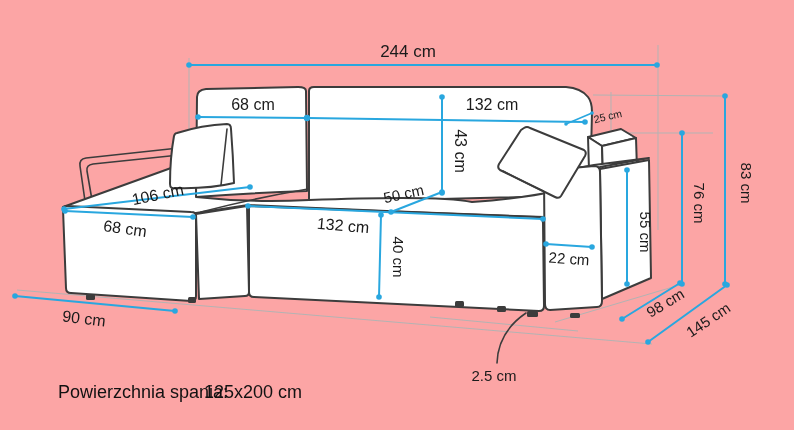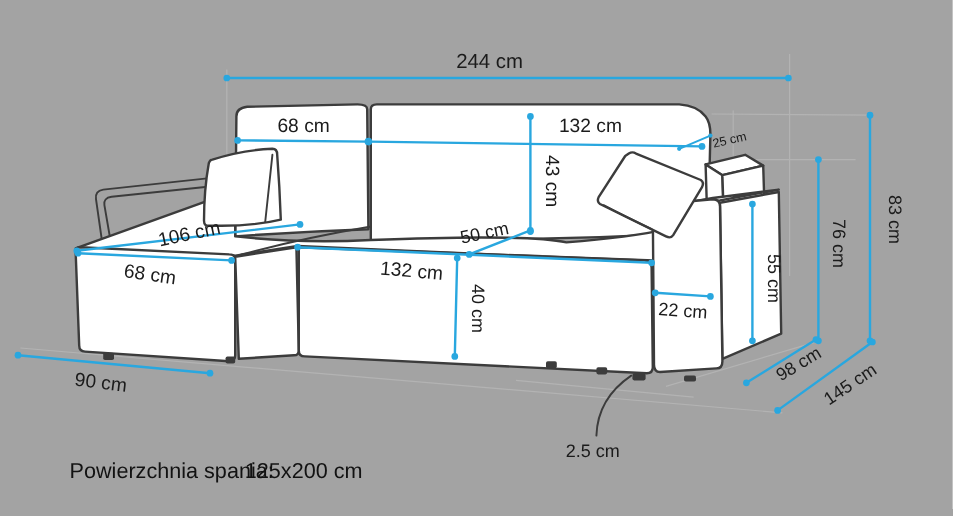--- a/index.html
+++ b/index.html
@@ -1,16 +1,16 @@
 <!DOCTYPE html>
 <html><head>
 <meta charset="utf-8">
 <style>
   html,body{margin:0;padding:0;background:#ffffff;}
-  .stage{position:relative;width:794px;height:430px;background:#a3a3a3;overflow:hidden;
+  .stage{position:relative;width:794px;height:430px;background:#fca5a5;overflow:hidden;
          font-family:"Liberation Sans",sans-serif;}
   svg{display:block;}
   text{fill:#1b1b1b;font-family:"Liberation Sans",sans-serif;}
   .dimlab{font-size:16px;}
   .dimlab-sm{font-size:15px;}
   .dimlab-xs{font-size:10.5px;}
   .dimlab-lg{font-size:17px;}
   .caption{font-size:18px;fill:#121212;}
   .sofa{stroke:#3c3c3c;stroke-width:2;fill:#ffffff;stroke-linejoin:round;stroke-linecap:round;}
   .sofaline{stroke:#3c3c3c;stroke-width:1.6;fill:none;stroke-linejoin:round;stroke-linecap:round;}

